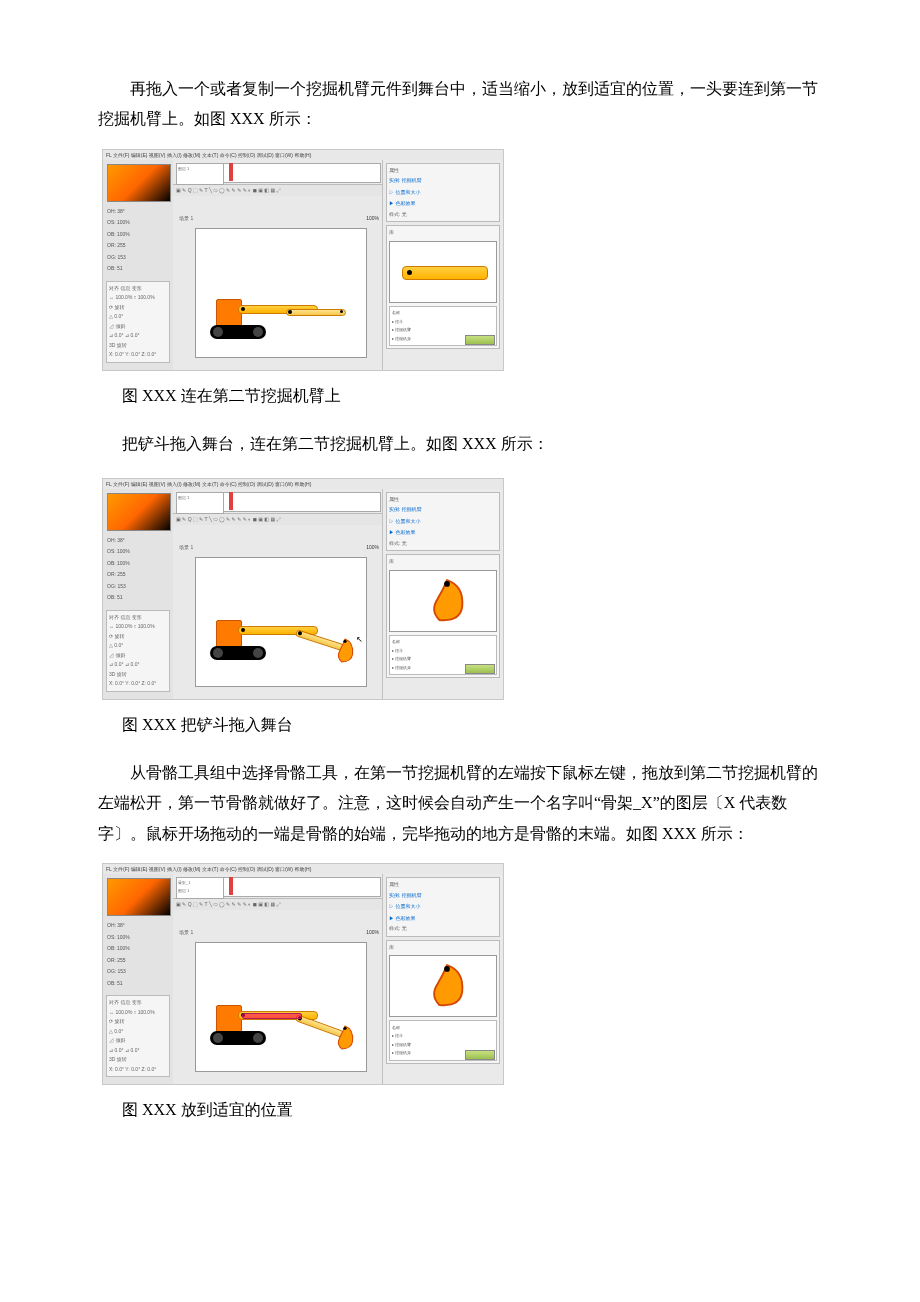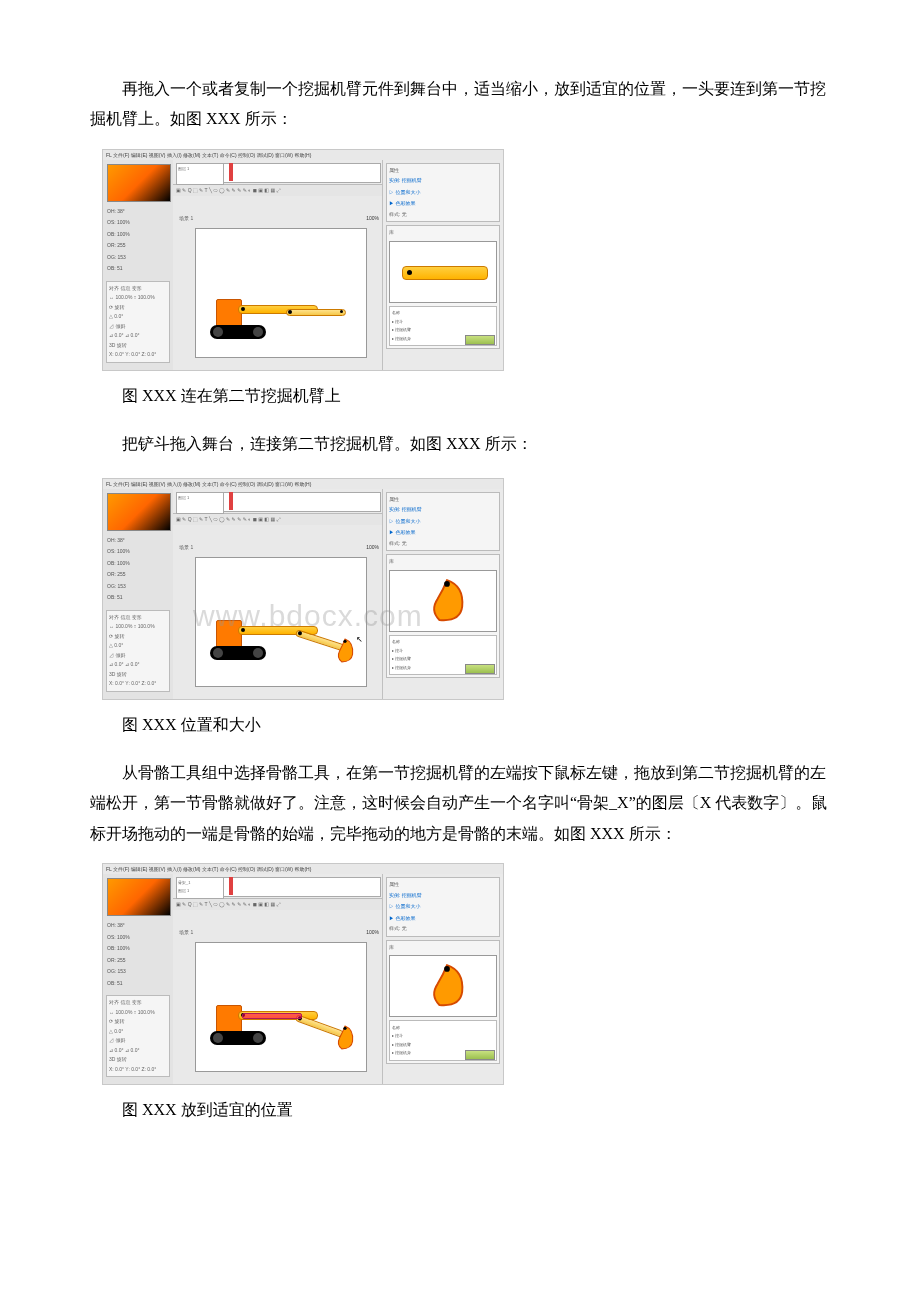--- a/index.html
+++ b/index.html
@@ -7,21 +7,21 @@
     padding: 60px 90px;
     font-family: "SimSun", "宋体", serif;
     font-size: 16px;
     line-height: 1.9;
     color: #000;
     background: #fff;
     width: 920px;
     box-sizing: border-box;
   }
   p.para {
-    margin: 14px 0;
+    margin: 14px 8px;
     text-indent: 2em;
   }
   p.caption {
     margin: 10px 0 18px 0;
     text-indent: 2em;
   }
   
   .figure {
     margin: 6px 0 6px 2em;
     width: 400px;
@@ -253,21 +253,21 @@
         <div>▸ 挖掘机臂</div>
         <div>▸ 挖掘机身</div>
       </div>
       <div class="footer-btn"></div>
     </div>
   </div>
 </div>
 
 <p class="caption">图 XXX 连在第二节挖掘机臂上</p>
 
-<p class="caption">把铲斗拖入舞台，连接第二节挖掘机臂。如图 XXX 所示：</p>
+<p class="caption">把铲斗拖入舞台，连在第二节挖掘机臂上。如图 XXX 所示：</p>
 
 <div class="figure">
   <div class="fig-menu">FL 文件(F) 编辑(E) 视图(V) 插入(I) 修改(M) 文本(T) 命令(C) 控制(O) 调试(D) 窗口(W) 帮助(H)</div>
 
   <div class="fig-left">
     <div class="swatch"></div>
     <div class="left-list">
       <div>OH: 38°</div>
       <div>OS: 100%</div>
       <div>OB: 100%</div>
@@ -340,24 +340,23 @@
       <div class="treelist">
         <div>名称</div>
         <div>▸ 挖斗</div>
         <div>▸ 挖掘机臂</div>
         <div>▸ 挖掘机身</div>
       </div>
       <div class="footer-btn"></div>
     </div>
   </div>
 
-  <div class="watermark" style="left:90px; top:108px;">www.bdocx.com</div>
 </div>
 
-<p class="caption">图 XXX 位置和大小</p>
+<p class="caption">图 XXX 把铲斗拖入舞台</p>
 
 <p class="para">从骨骼工具组中选择骨骼工具，在第一节挖掘机臂的左端按下鼠标左键，拖放到第二节挖掘机臂的左端松开，第一节骨骼就做好了。注意，这时候会自动产生一个名字叫“骨架_X”的图层〔X 代表数字〕。鼠标开场拖动的一端是骨骼的始端，完毕拖动的地方是骨骼的末端。如图 XXX 所示：</p>
 
 <div class="figure">
   <div class="fig-menu">FL 文件(F) 编辑(E) 视图(V) 插入(I) 修改(M) 文本(T) 命令(C) 控制(O) 调试(D) 窗口(W) 帮助(H)</div>
 
   <div class="fig-left">
     <div class="swatch"></div>
     <div class="left-list">
       <div>OH: 38°</div>

